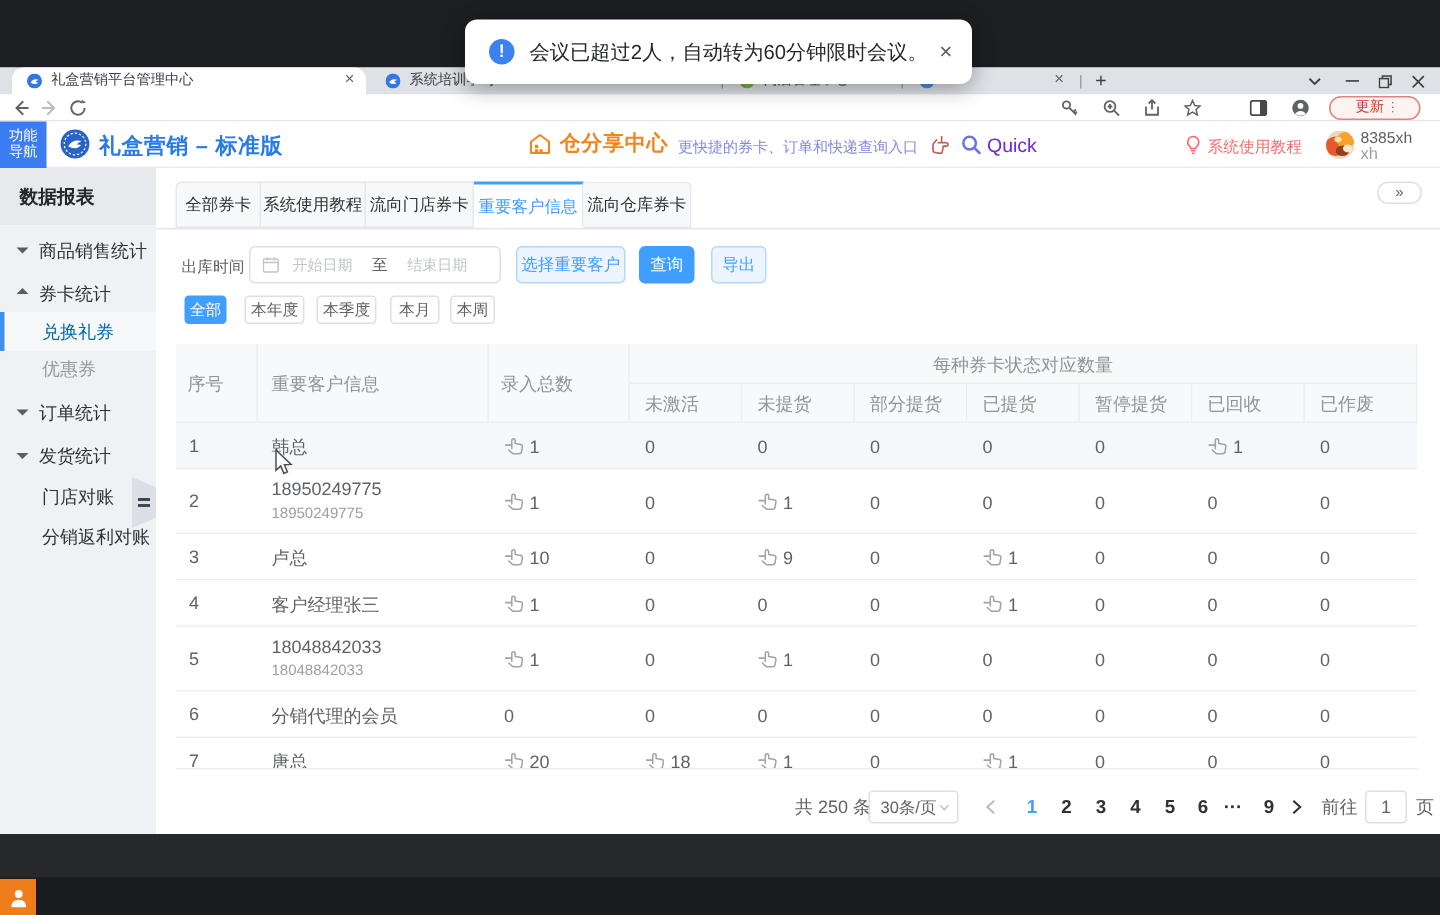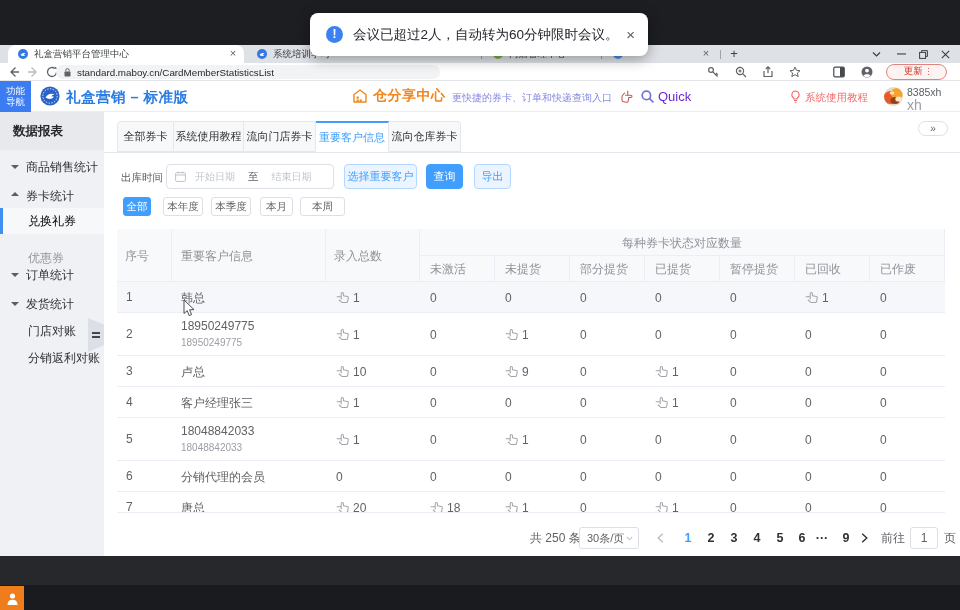--- a/index.html
+++ b/index.html
@@ -46,37 +46,37 @@
   .share-center{position:absolute;left:352px;top:5.5px;display:flex;align-items:center;}
   .share-center .txt{margin-left:5px;font-size:14px;font-weight:bold;color:#f0861d;letter-spacing:0.5px;white-space:nowrap;}
   .quick-entry{position:absolute;left:452px;top:10px;font-size:10px;color:#8488e0;white-space:nowrap;}
   .hand-ic{position:absolute;left:620px;top:9px;width:14px;height:13px;}
   .q-ic{position:absolute;left:641px;top:8.5px;width:13px;height:13px;}
   .quick-lbl{position:absolute;left:658px;top:8px;font-size:13px;color:#6d28d9;}
   .bulb-ic{position:absolute;left:790px;top:9px;width:11px;height:13px;}
   .tutorial{position:absolute;left:805px;top:9.5px;font-size:10.5px;color:#f56c6c;white-space:nowrap;}
   .avatar{position:absolute;left:884px;top:6px;width:19px;height:19px;border-radius:50%;overflow:hidden;}
   .uname{position:absolute;left:907px;top:4.5px;font-size:10.5px;color:#5a5e64;}
-  .usub{position:absolute;left:907px;top:16px;font-size:14px;color:#9a9ea5;}
+  .usub{position:absolute;left:907px;top:16px;font-size:11px;color:#9a9ea5;}
 
   
   .sidebar{left:0;top:112px;width:104px;height:444px;background:#f0f1f4;}
   .sb-title{position:absolute;left:0;top:0;width:104px;height:38px;background:#e7e9ed;
             font-size:12.5px;font-weight:bold;color:#23262b;line-height:38px;padding-left:13px;}
   .sb-item{position:absolute;left:0;width:104px;height:26px;line-height:26px;font-size:12px;color:#2e3238;cursor:pointer;}
   .sb-item .lbl{position:absolute;left:26px;white-space:nowrap;}
   .sb-item.child .lbl{left:28px;}
   .sb-item .tri{position:absolute;left:11px;top:11px;width:0;height:0;
                 border-left:4px solid transparent;border-right:4px solid transparent;}
   .sb-item .tri.down{border-top:4.5px solid #595d66;}
   .sb-item .tri.up{top:9px;border-bottom:4.5px solid #595d66;}
   .sb-item.active{color:#3f8ef0;background:#f7f8fa;}
-  .sb-item.active .lbl{color:#000000;}
+  .sb-item.active .lbl{color:#0369a1;}
   .sb-item.active::before{content:"";position:absolute;left:0;top:0;width:3px;height:26px;background:#3f8ef0;}
-  .sb-item.muted .lbl{color:#9599a1;margin-top:12px;}
+  .sb-item.muted .lbl{color:#9599a1;}
   .sb-handle{position:absolute;left:88px;top:206px;width:16px;height:34px;background:#dcdfe5;
              clip-path:polygon(0 0,100% 20%,100% 80%,0 100%);display:flex;flex-direction:column;
              justify-content:center;align-items:center;gap:2.5px;cursor:pointer;}
   .sb-handle i{width:8px;height:1.6px;background:#42464d;}
 
   
   .content{left:104px;top:112px;width:856px;height:444px;background:#fff;}
   .ctabs{position:absolute;left:13px;top:9px;height:31px;display:flex;}
   .ctabs-underline{position:absolute;left:0;top:39.5px;width:856px;height:1px;background:#e4e7ed;}
   .ctab{flex:none;height:31px;border:1px solid #e4e7ed;border-left:none;background:#f7f8fa;color:#303133;
@@ -225,27 +225,20 @@
     <svg class="navic" style="left:8px" viewBox="0 0 12 12">
         <path d="M7.5 1.5 L3 6 L7.5 10.5 M3 6 H11" stroke="#5f6368" stroke-width="1.3" fill="none"></path>
       </svg>
     <svg class="navic" style="left:27px" viewBox="0 0 12 12">
         <path d="M4.5 1.5 L9 6 L4.5 10.5 M9 6 H1" stroke="#b9bcc1" stroke-width="1.3" fill="none"></path>
       </svg>
     <svg class="navic" style="left:46px" viewBox="0 0 12 12">
         <path d="M10.5 6 A4.5 4.5 0 1 1 8.7 2.4" stroke="#5f6368" stroke-width="1.3" fill="none"></path>
         <path d="M8.5 0.5 L9 3 L11.3 2.2 Z" fill="#5f6368"></path>
       </svg>
-    <div class="omnibox">
-      <svg class="lock" viewBox="0 0 7 9">
-          <rect x="0.5" y="3.5" width="6" height="5" rx="0.8" fill="#5f6368"></rect>
-          <path d="M1.8 3.5 V2.3 A1.7 1.7 0 0 1 5.2 2.3 V3.5" stroke="#5f6368" stroke-width="1" fill="none"></path>
-        </svg>
-      <span class="url">standard.maboy.cn/CardMemberStatisticsList</span>
-    </div>
     <svg class="tb-ic" style="left:707px" viewBox="0 0 12 12">
         <circle cx="4" cy="4" r="2.4" stroke="#5f6368" stroke-width="1.2" fill="none"></circle>
         <path d="M5.8 5.8 L10.5 10.5 M8.6 8.6 L10.2 7 M9.6 9.6 L11 8.4" stroke="#5f6368" stroke-width="1.2" fill="none"></path>
       </svg>
     <svg class="tb-ic" style="left:735px" viewBox="0 0 12 12">
         <circle cx="5" cy="5" r="3.6" stroke="#5f6368" stroke-width="1.2" fill="none"></circle>
         <path d="M7.8 7.8 L11 11 M3.4 5 H6.6 M5 3.4 V6.6" stroke="#5f6368" stroke-width="1.2" fill="none"></path>
       </svg>
     <svg class="tb-ic" style="left:762px" viewBox="0 0 12 12">
         <path d="M2 5 V10.5 H10 V5" stroke="#5f6368" stroke-width="1.2" fill="none"></path>
@@ -383,21 +376,21 @@
       <span class="ph">结束日期</span>
     </div>
     <div class="btn plain" style="left:240px;top:52px;width:73px">选择重要客户</div>
     <div class="btn primary" style="left:322px;top:52px;width:37px">查询</div>
     <div class="btn plain" style="left:370px;top:52px;width:37px">导出</div>
     <div id="qbtns">
         <div class="qbtn active" style="left: 19px; width: 28px;">全部</div>
         <div class="qbtn" style="left: 59px; width: 40px;">本年度</div>
         <div class="qbtn" style="left: 107px; width: 40px;">本季度</div>
         <div class="qbtn" style="left: 156px; width: 33px;">本月</div>
-        <div class="qbtn" style="left: 196px; width: 45px;">本周</div>
+        <div class="qbtn" style="left: 196px; width: 30px;">本周</div>
       </div>
 
     <div class="tbl" id="tbl">
         <div class="th" style="left: 0px; top: 0px; width: 55px; height: 53px;">
           <span class="t" style="top:18.5px">序号</span>
         </div>
         <div class="th" style="left: 55px; top: 0px; width: 154px; height: 53px;">
           <span class="t" style="left:9px;top:18.5px">重要客户信息</span>
         </div>
         <div class="th" style="left: 209px; top: 0px; width: 94px; height: 53px;">

